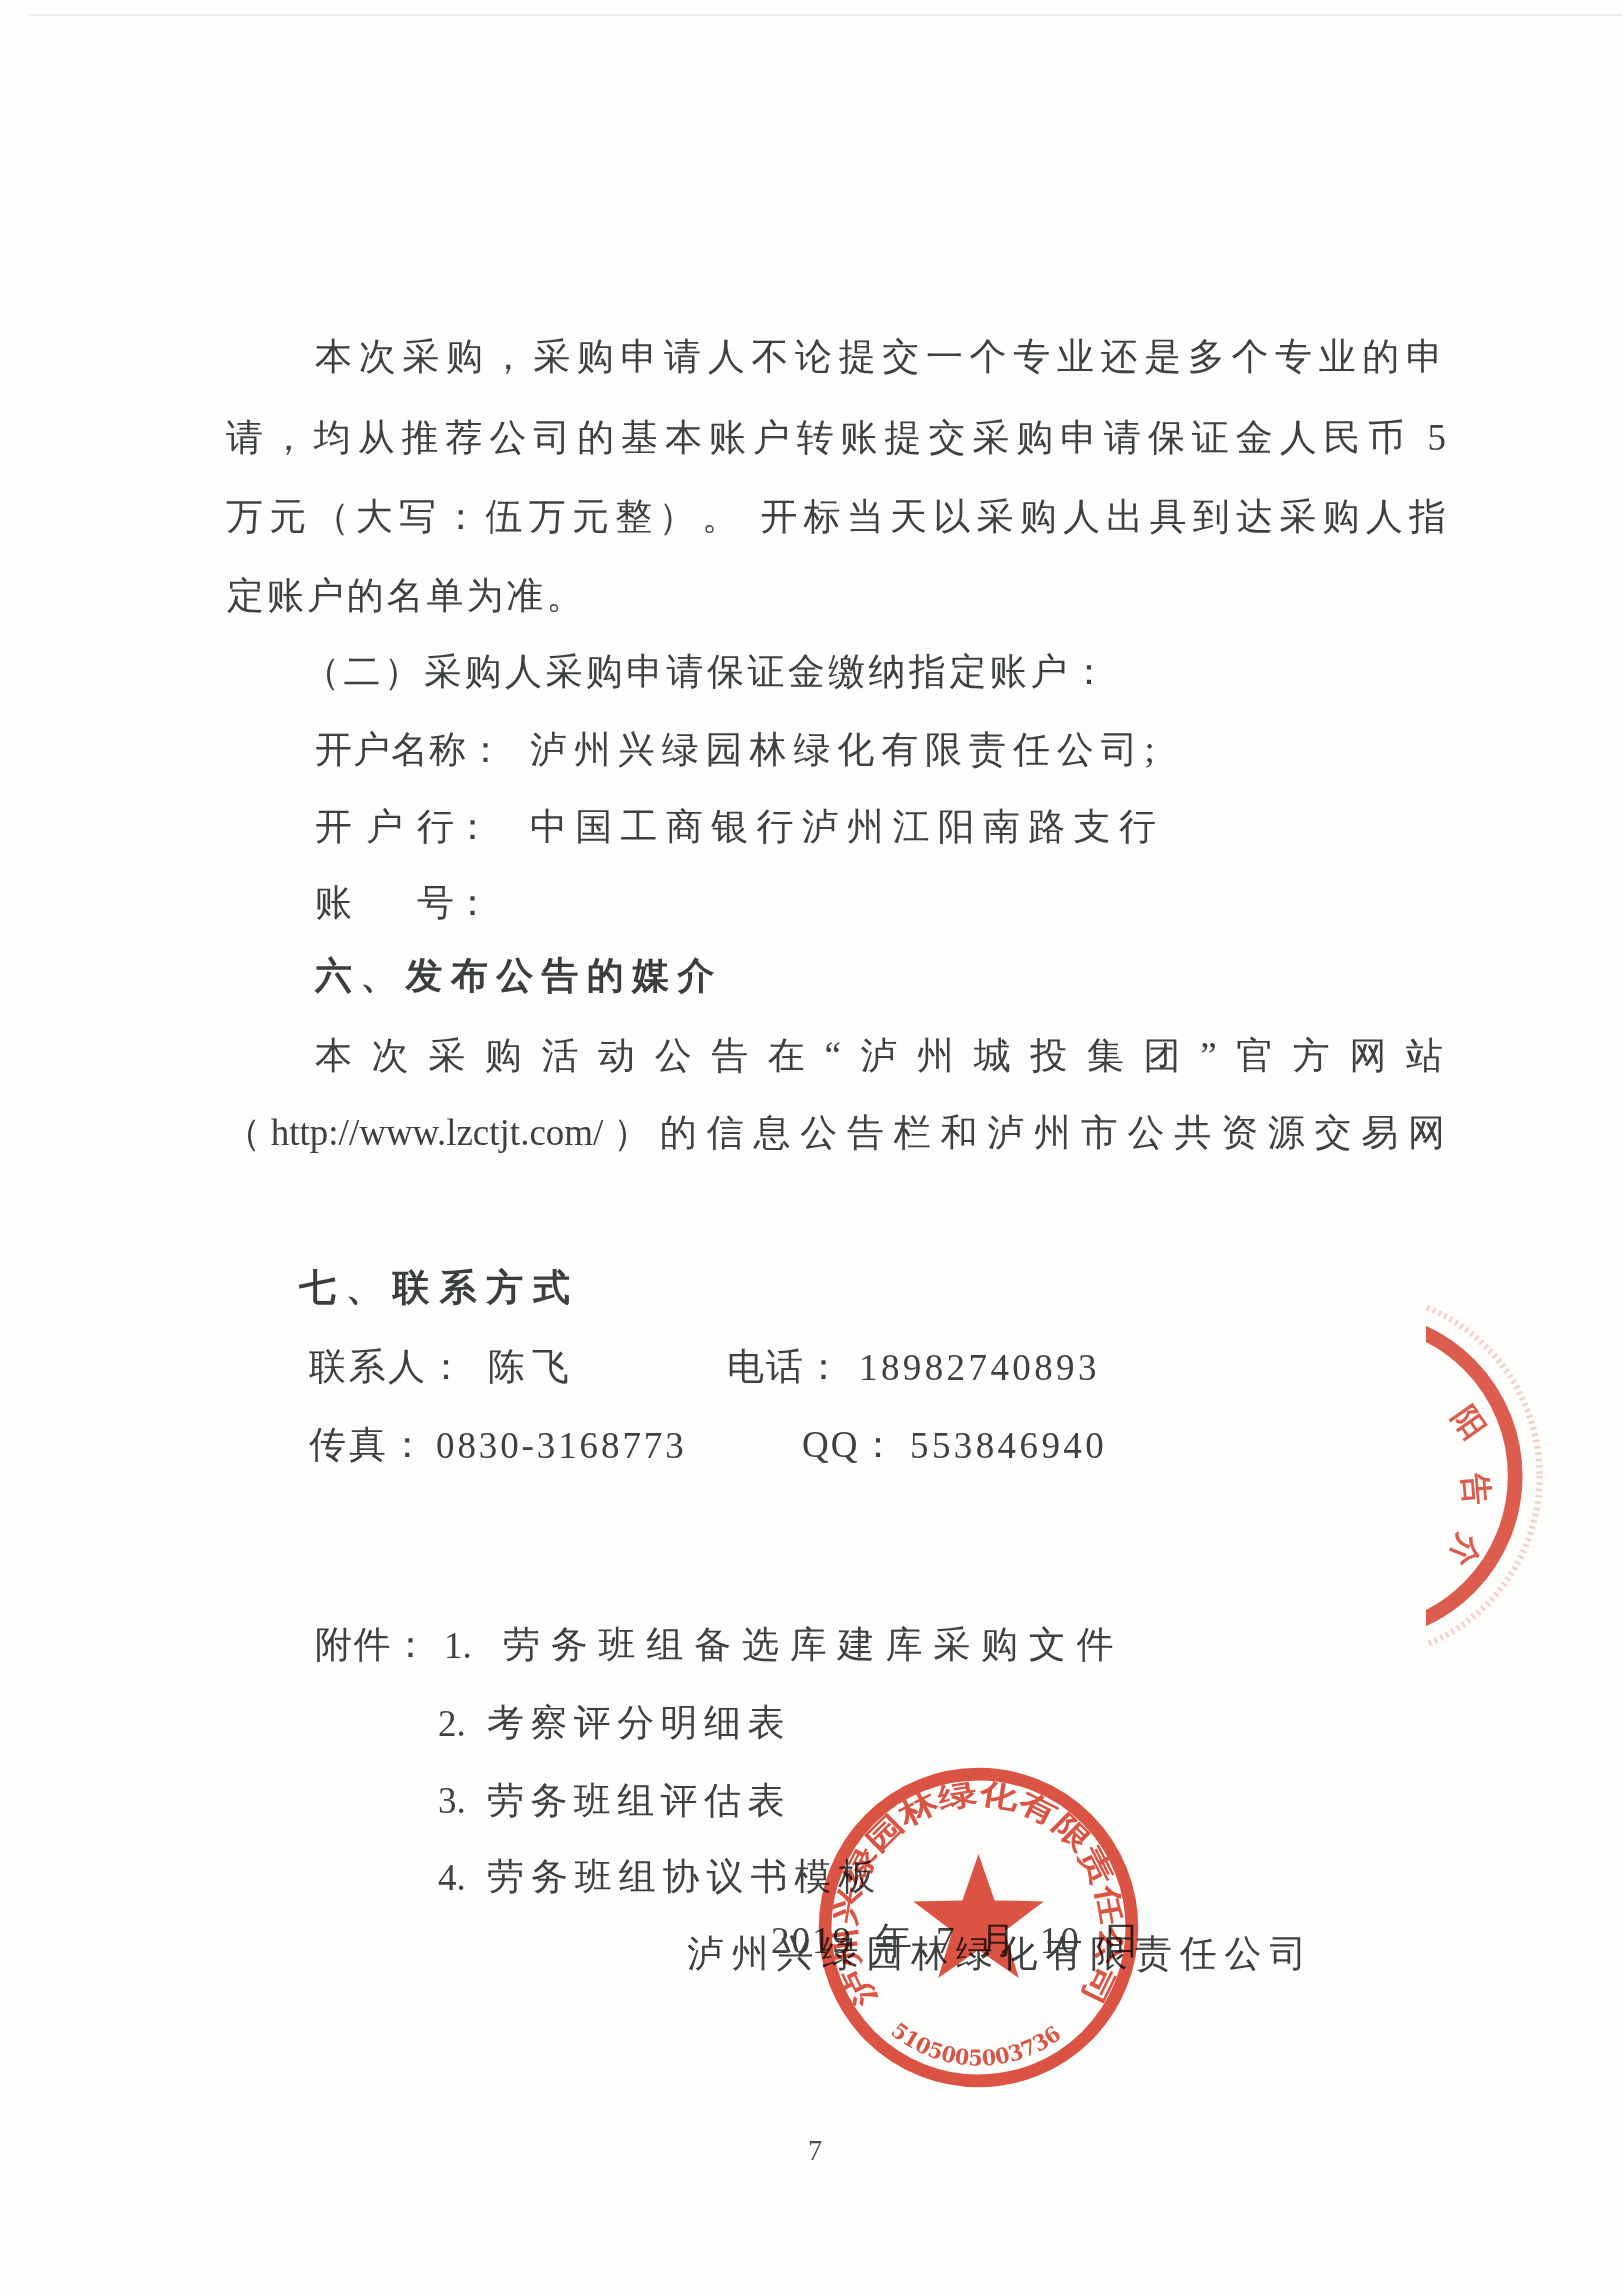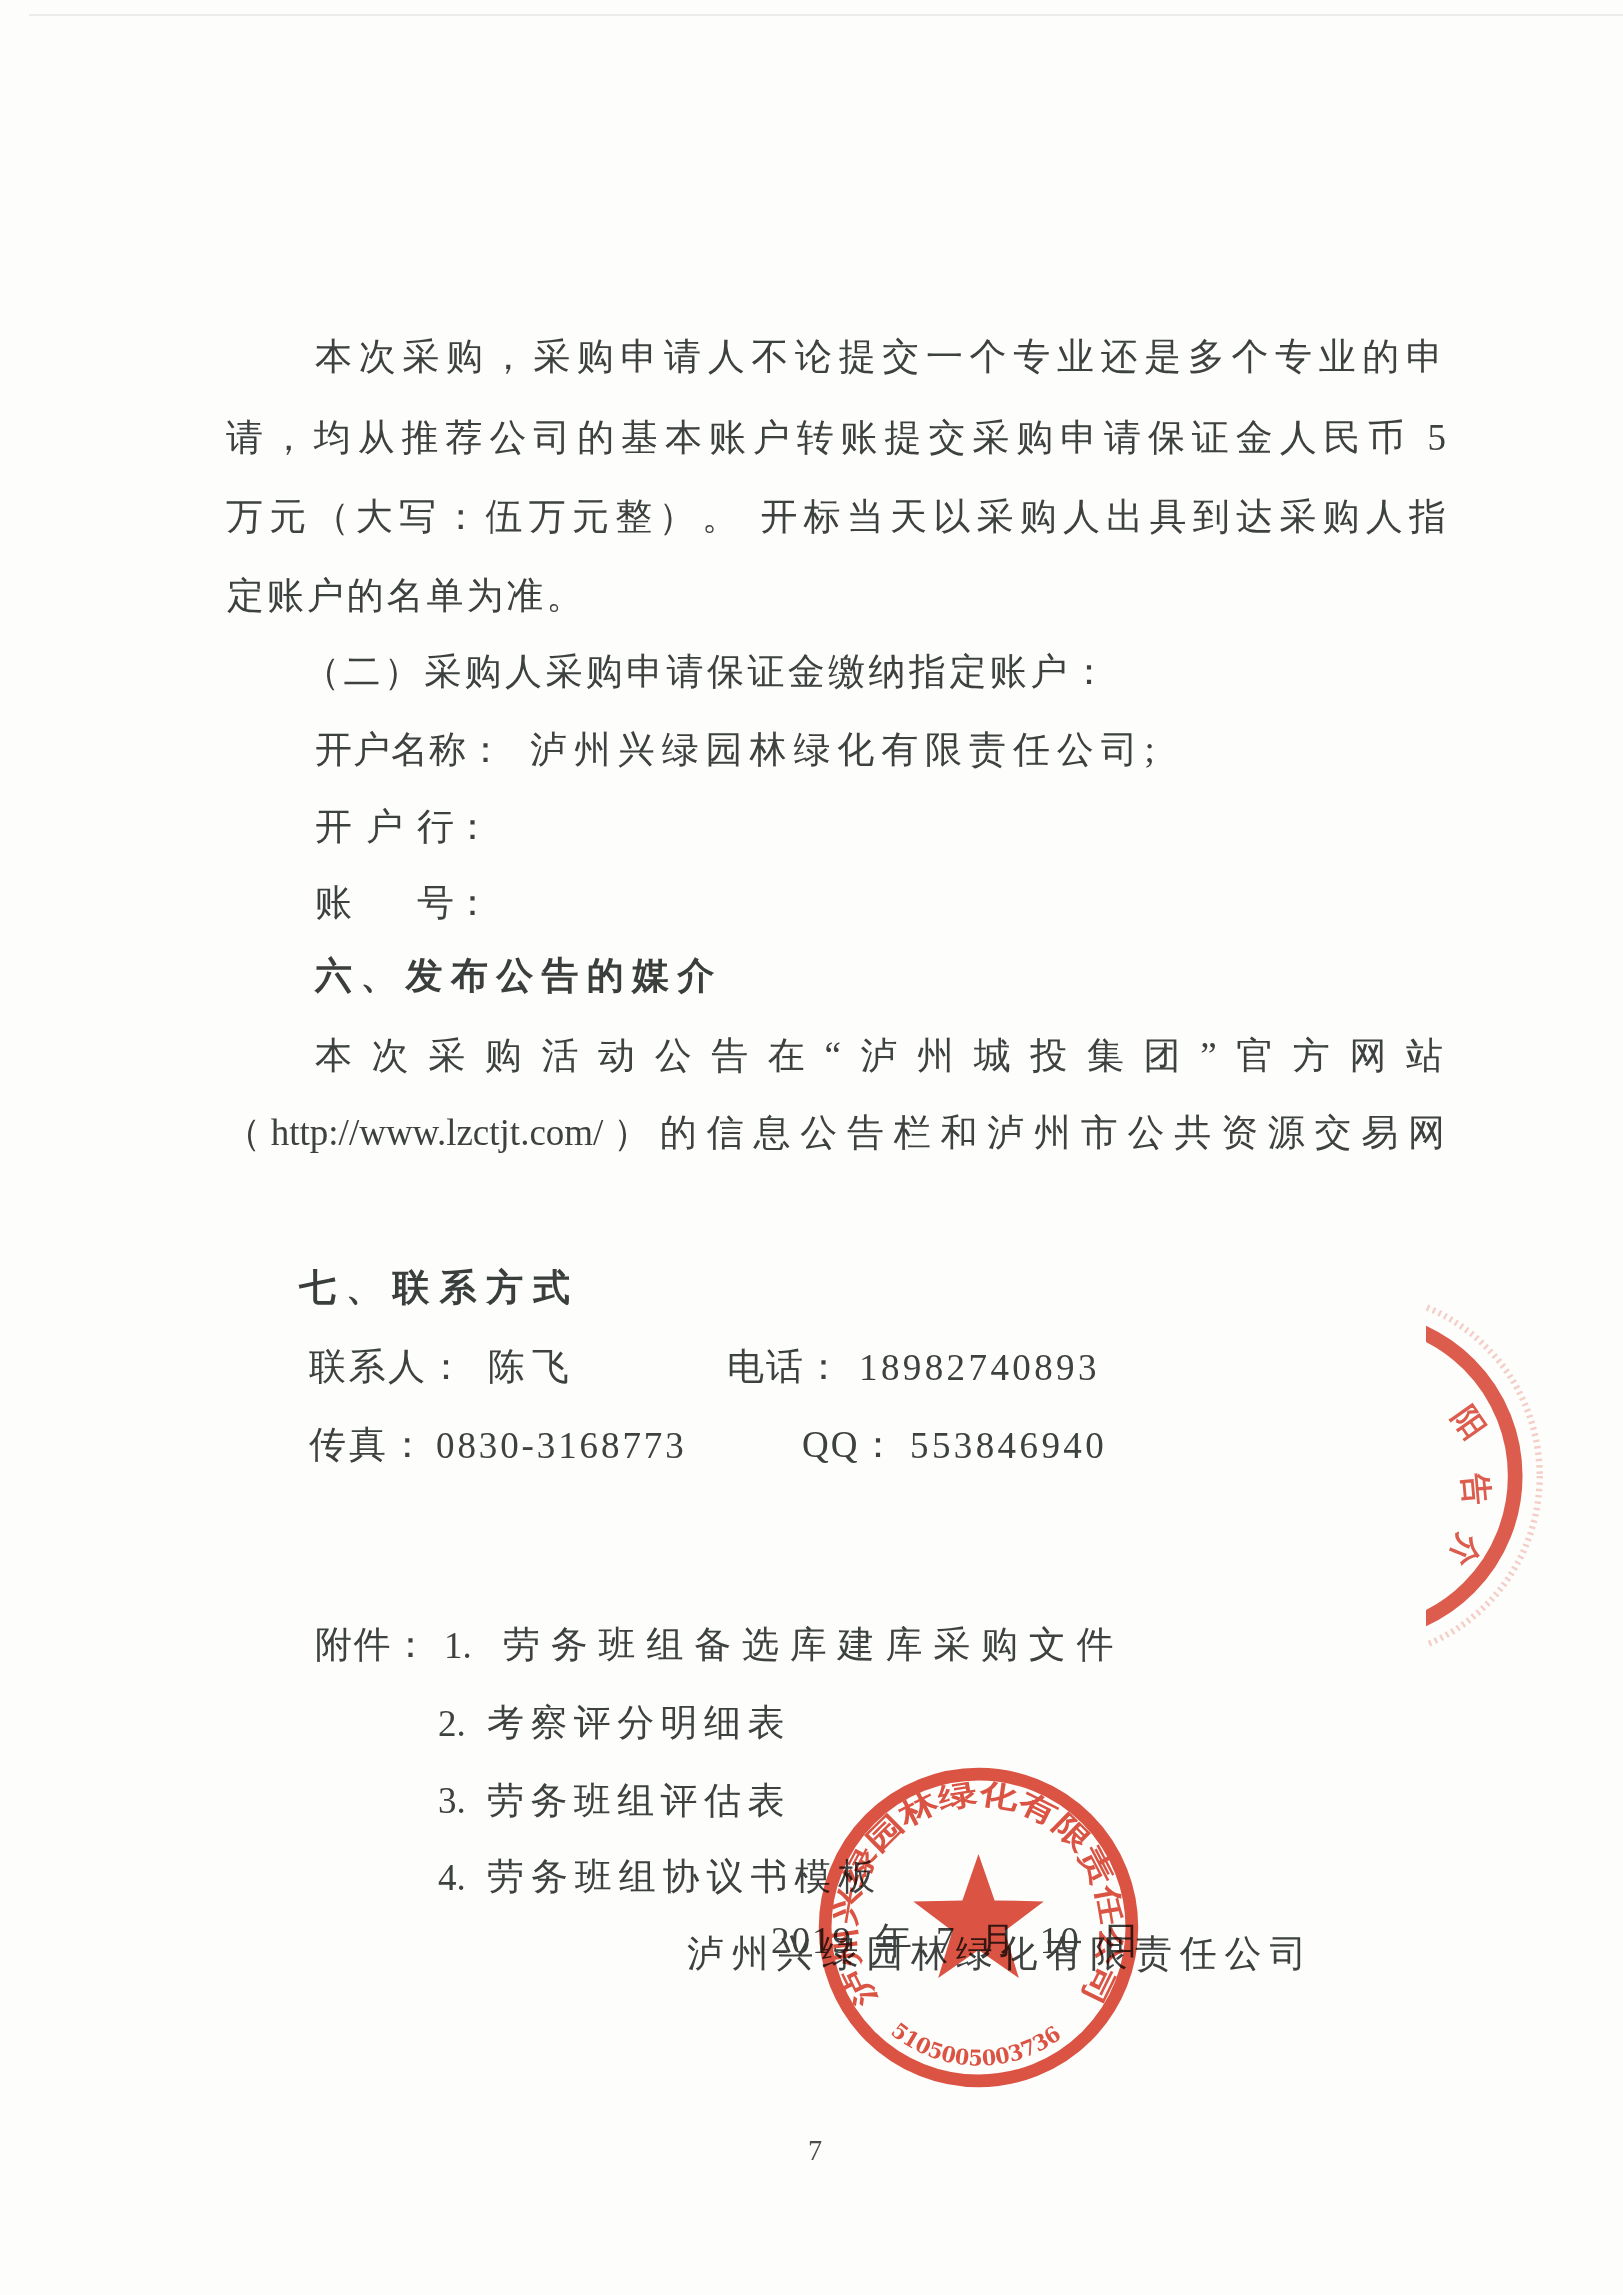--- a/index.html
+++ b/index.html
@@ -38,20 +38,21 @@
   <div class="abs z-text" style="left:303px;top:651px;letter-spacing:3.4px;">（二）采购人采购申请保证金缴纳指定账户：</div>
 
   <div class="abs z-text" style="left:315px;top:729px;letter-spacing:1px;">开户名称：</div>
   <div class="abs z-text" style="left:530px;top:729px;letter-spacing:6.9px;">泸州兴绿园林绿化有限责任公司;</div>
 
   <div class="abs label-flex z-text" style="left:315px;top:806px;width:176px;">
     <span>开</span>
     <span>户</span>
     <span>行：</span>
   </div>
+  <div class="abs z-text" style="left:530px;top:806px;letter-spacing:8.3px;">中国工商银行泸州江阳南路支行</div>
 
   <div class="abs label-flex z-text" style="left:315px;top:882px;width:176px;">
     <span>账</span>
     <span>号：</span>
   </div>
 
   <div class="abs just z-text" style="left:315px;top:1035px;width:1128px;">本次采购活动公告在“泸州城投集团”官方网站</div>
   <div class="abs bold z-text" style="left:315px;top:955px;letter-spacing:8.3px;">六、发布公告的媒介</div>
   <div class="abs just z-text" style="left:224px;top:1112px;width:1221px;">（http://www.lzctjt.com/）的信息公告栏和泸州市公共资源交易网</div>
 

